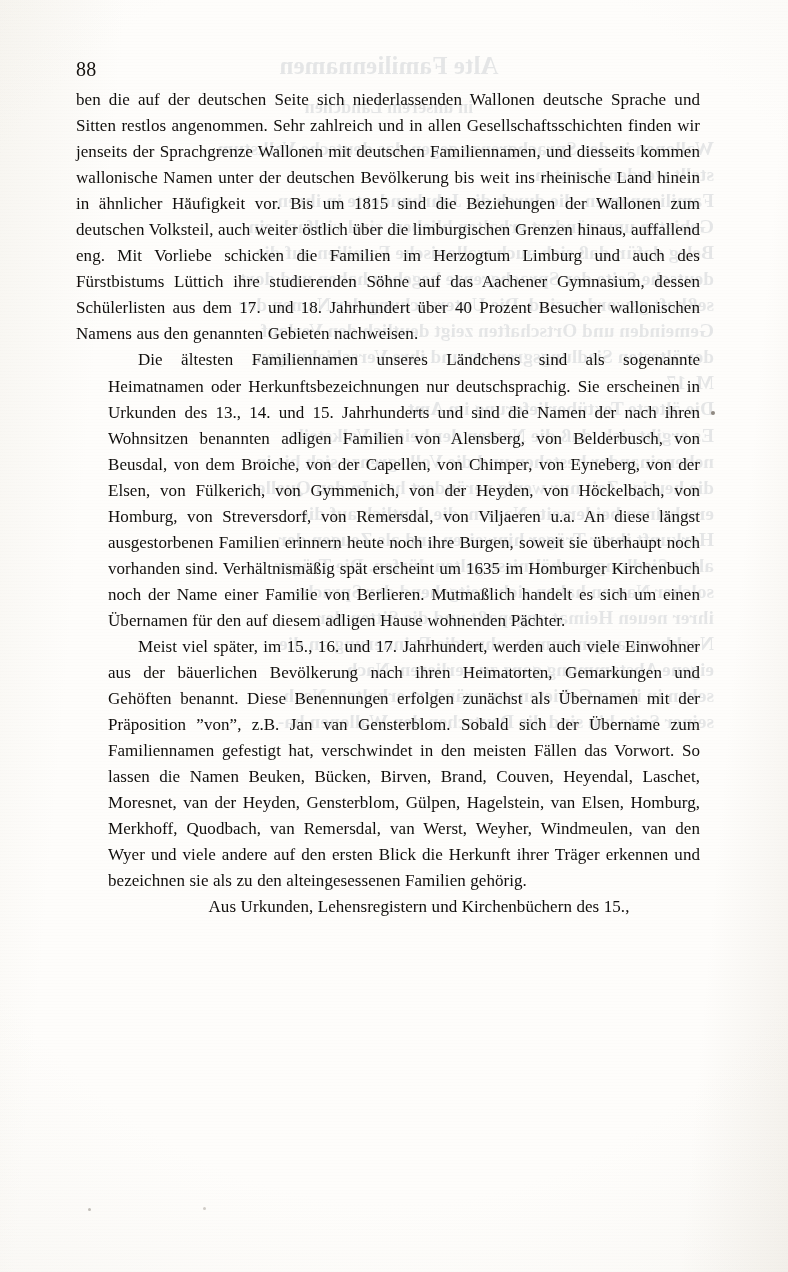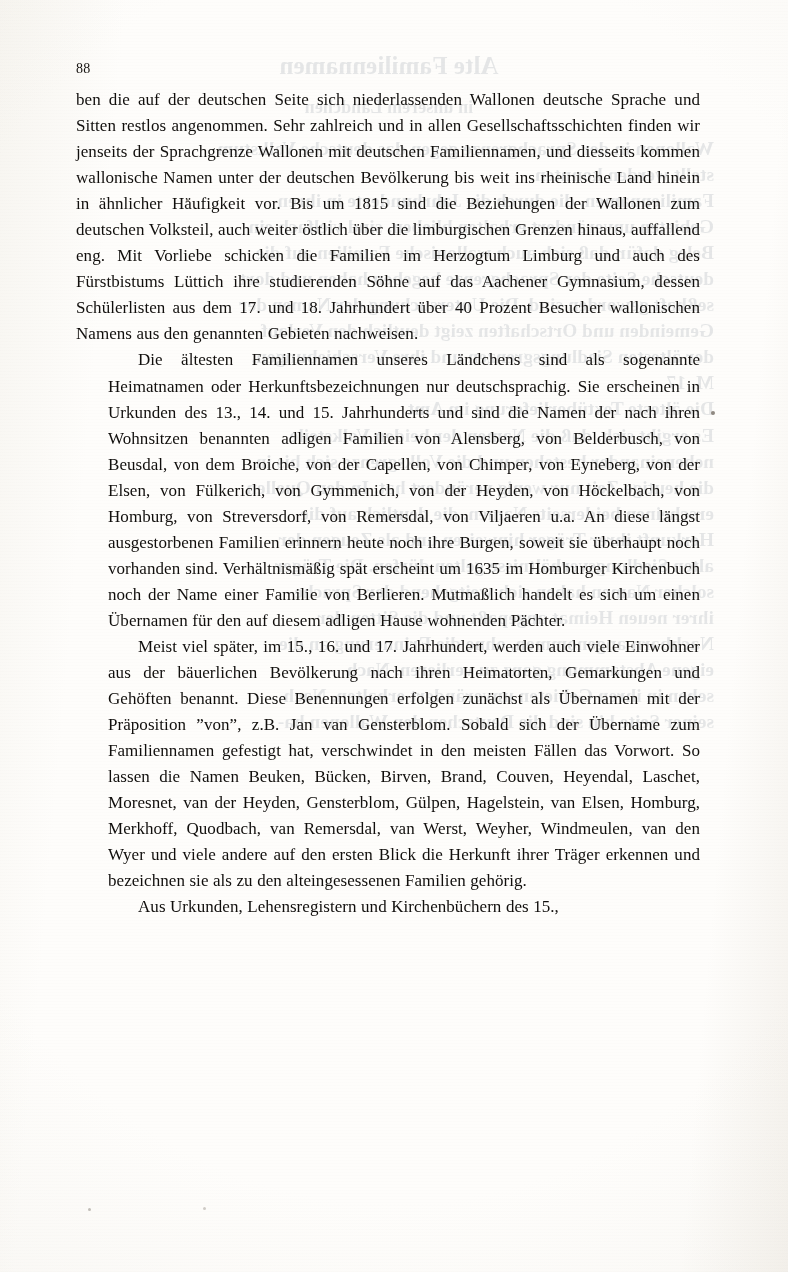--- a/index.html
+++ b/index.html
@@ -58,21 +58,21 @@
     line-height: 30px;
     margin-bottom: 14px;
   }
   #content {
     position: absolute;
     left: 76px;
     top: 56px;
     width: 624px;
   }
   #page-number {
-    font-size: 14px;
+    font-size: 20px;
     line-height: 26px;
     color: #15120f;
     margin: 0 0 5px 0;
     letter-spacing: 0.2px;
   }
   .para {
     margin: 0;
     font-size: 17px;
     line-height: 26.05px;
     color: #100e0c;
@@ -80,21 +80,21 @@
     text-justify: inter-word;
     letter-spacing: 0.05px;
     word-spacing: 0.2px;
     -webkit-font-smoothing: none;
   }
   .para.indent {
     text-indent: 30px;
     margin-left: 32px;
   }
   .para.last-flush {
-    text-align: left;
+    text-align: center;
   }
   
   .speck {
     position: absolute;
     background: #7b746b;
     border-radius: 50%;
     pointer-events: none;
   }
   #speck-right-margin {
     left: 711px;

